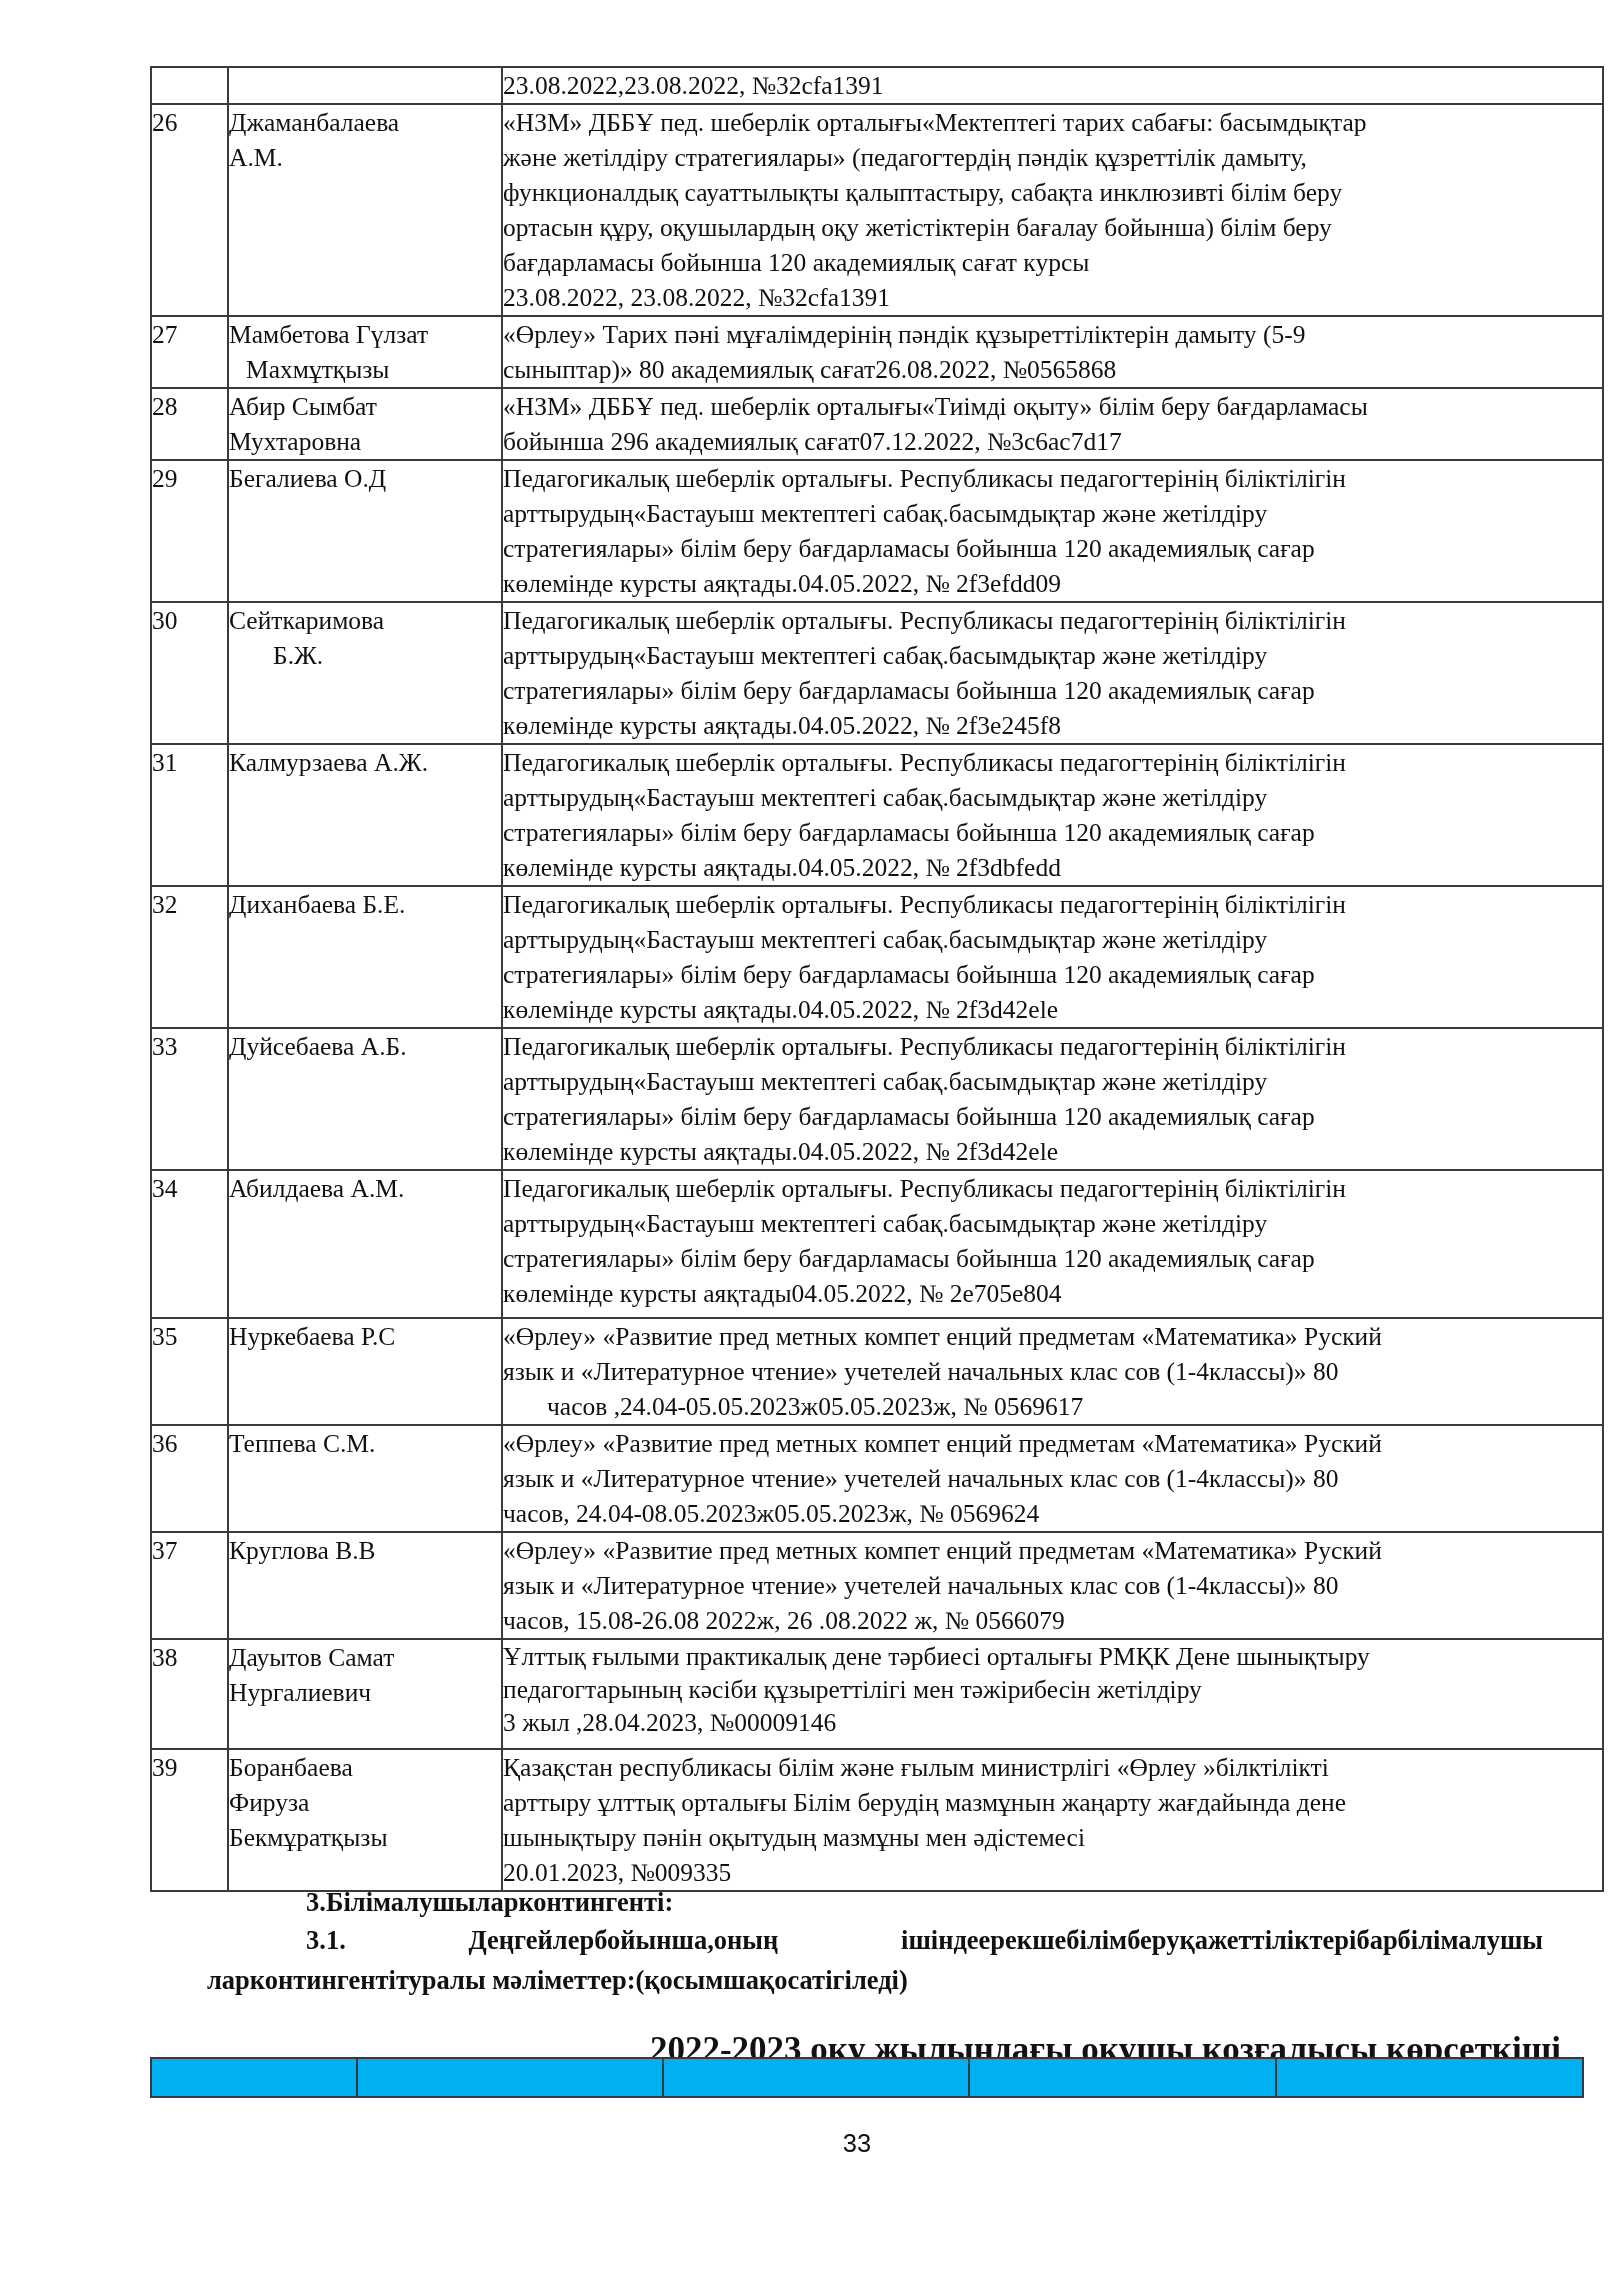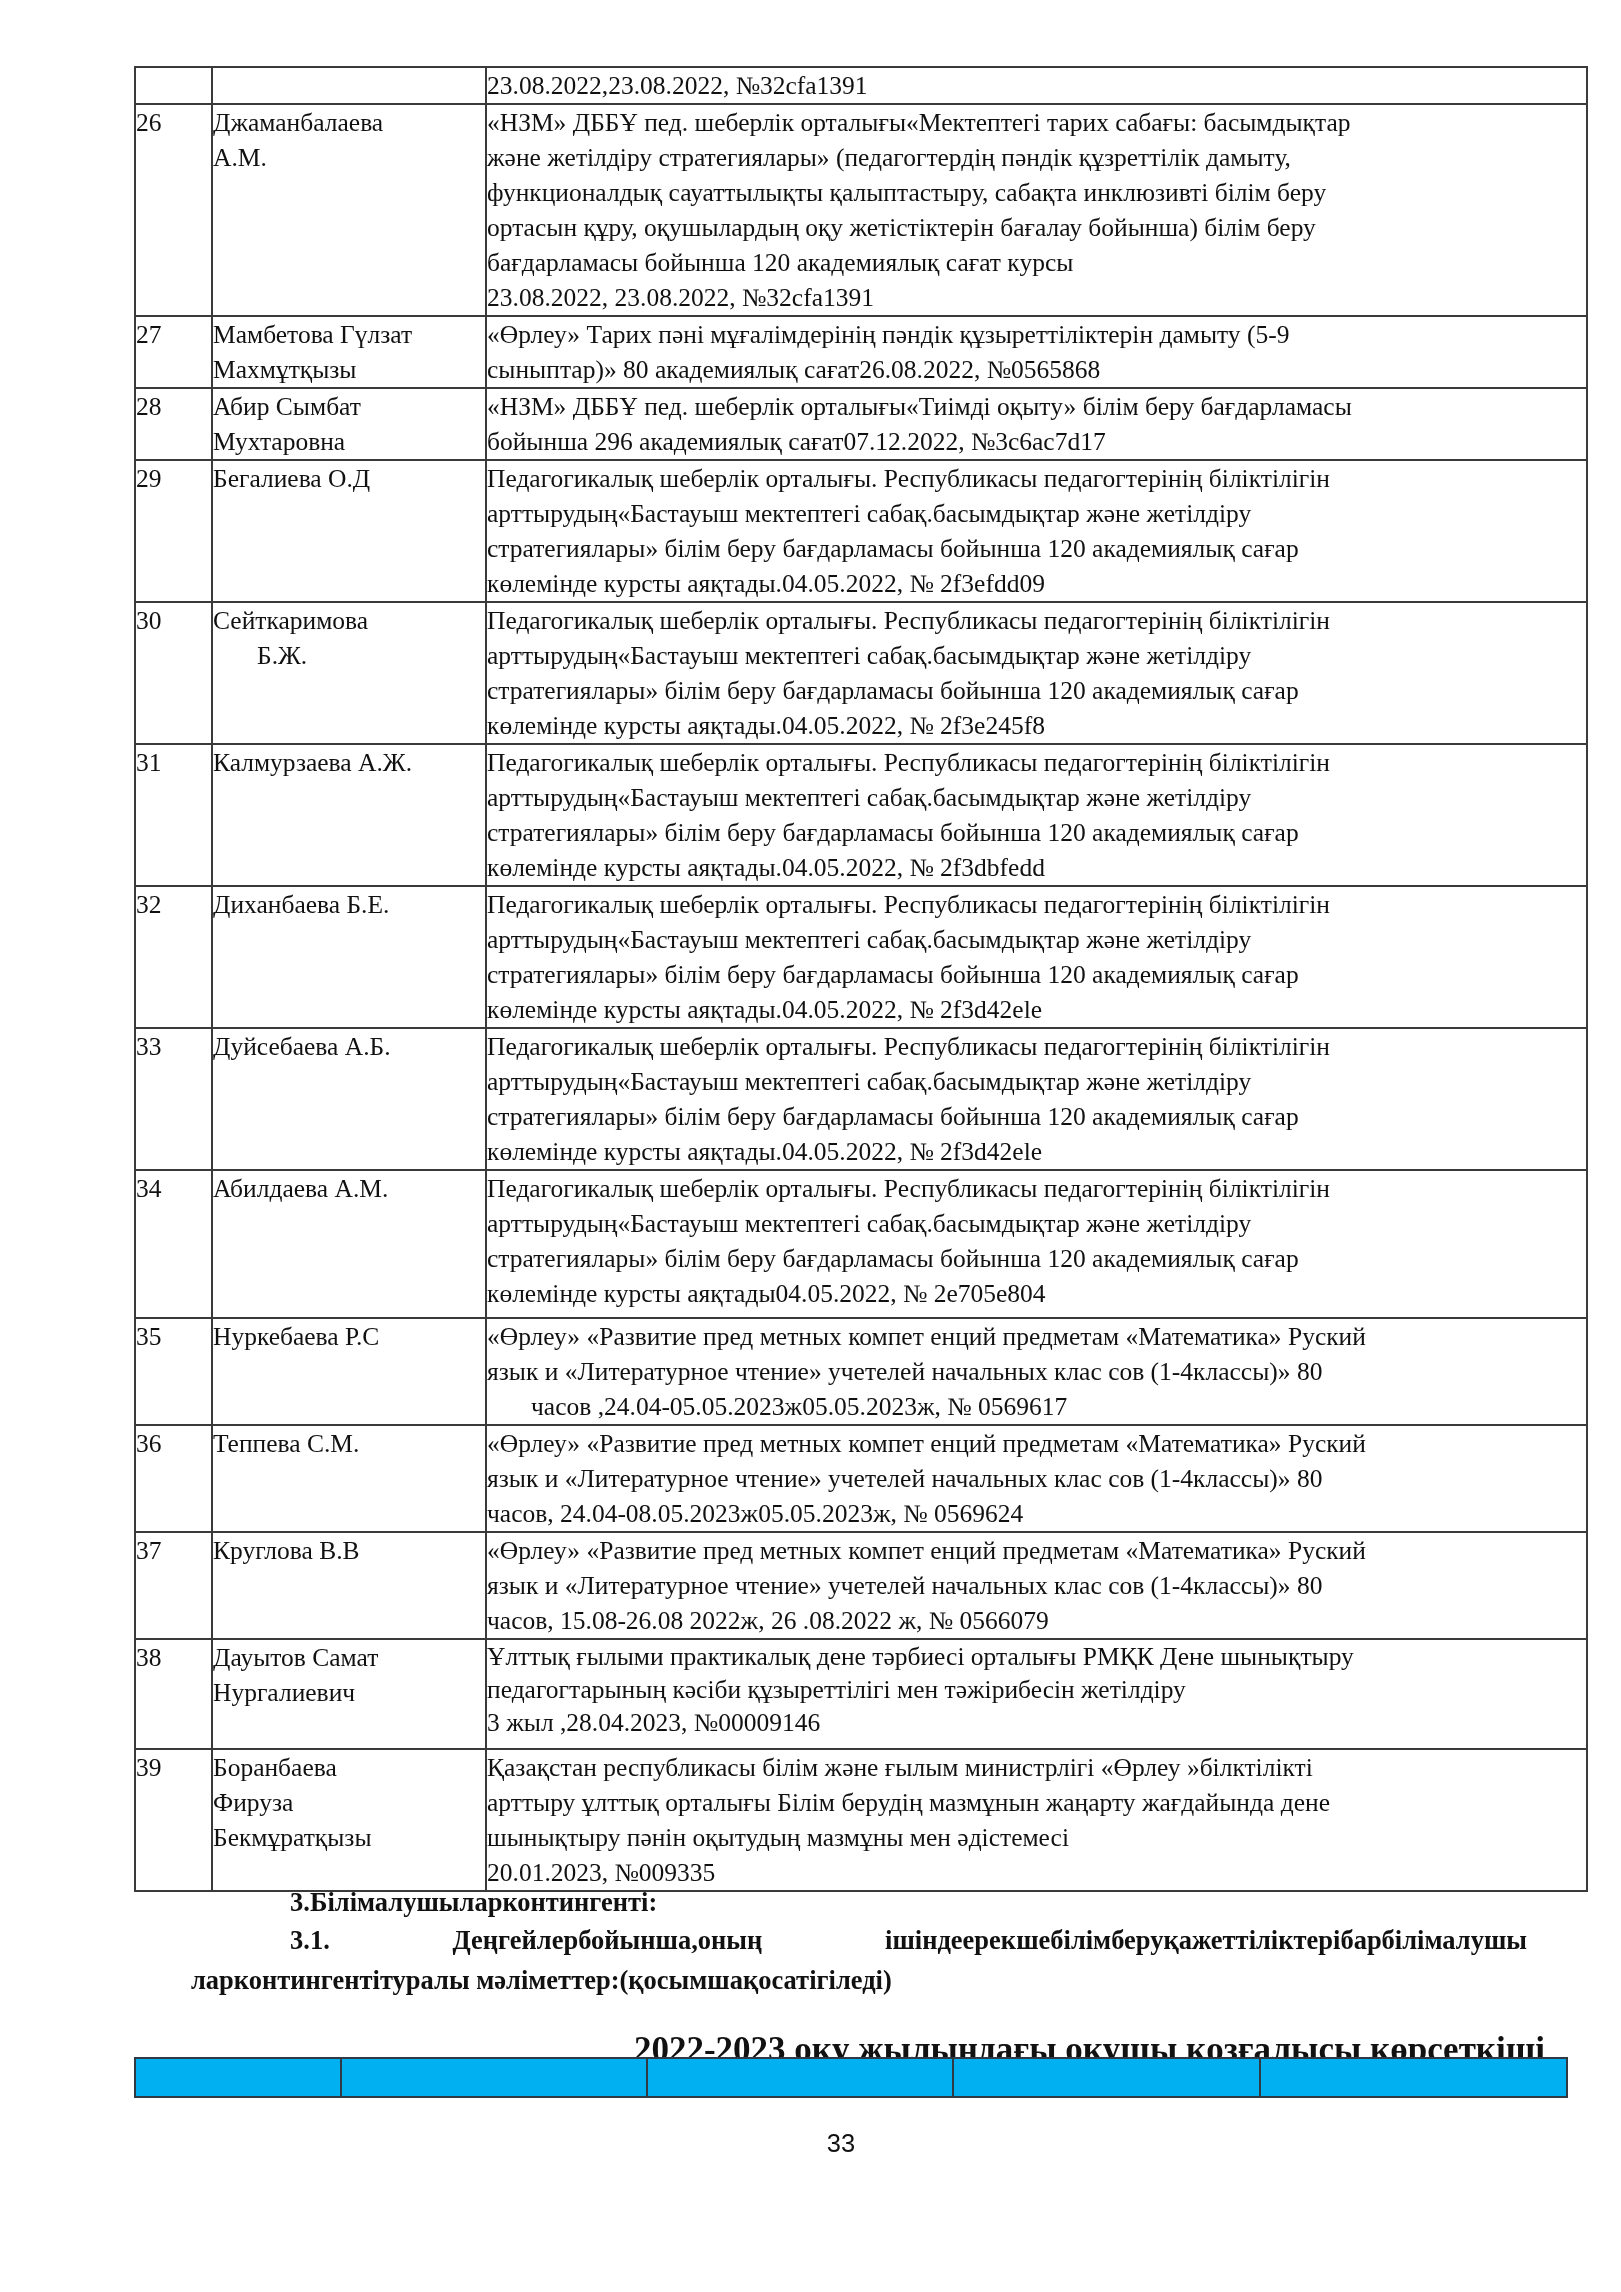--- a/index.html
+++ b/index.html
@@ -1,18 +1,18 @@
 <!DOCTYPE html>
 <html><head>
 <meta charset="utf-8">
 <style>
   html, body { margin: 0; padding: 0; background: #ffffff; }
   body { width: 1621px; height: 2293px; position: relative; overflow: hidden;
          font-family: "Liberation Serif", "DejaVu Serif", serif; color: #111; }
-  .page { position: absolute; left: 0; top: 0; width: 1472px; height: 2293px; }
+  .page { position: absolute; left: 16px; top: 0; width: 1472px; height: 2293px; }
 
   table.staff { position: absolute; left: 134px; top: 66px; width: 1453px;
                 border-collapse: collapse; table-layout: fixed; }
   table.staff td { border: 2px solid #3a3a3a; vertical-align: top; padding: 0; }
   table.staff col.c-num { width: 77px; }
   table.staff col.c-name { width: 274px; }
   table.staff col.c-info { width: 1101px; }
   .cell-num { padding: 2px 0 0 14.7px; font-size: 25.5px; line-height: 35px; }
   .cell-name { padding: 2px 0 0 14.7px; font-size: 25.5px; line-height: 35px; }
   .cell-info { padding: 2px 9.8px 0 14.7px; font-size: 25.5px; line-height: 35px; }
@@ -73,21 +73,21 @@
             <span class="ln" style="display: block; width: max-content;">бағдарламасы бойынша 120 академиялық сағат курсы</span>
             <span class="ln" style="display: block; width: max-content;">23.08.2022, 23.08.2022, №32cfa1391</span>
           </td>
         </tr>
         <tr style="height: 71px;">
           <td class="cell-num">
             <span class="ln">27</span>
           </td>
           <td class="cell-name">
             <span class="ln" style="display: block; width: max-content;">Мамбетова Гүлзат</span>
-            <span class="ln" style="display: block; width: max-content;">Махмұтқызы</span>
+            <span class="ln" style="display: block; width: max-content; margin-left: 17px;">Махмұтқызы</span>
           </td>
           <td class="cell-info">
             <span class="ln" style="display: block; width: max-content;">«Өрлеу» Тарих пәні мұғалімдерінің пәндік құзыреттіліктерін дамыту (5-9</span>
             <span class="ln" style="display: block; width: max-content;">сыныптар)» 80 академиялық сағат26.08.2022, №0565868</span>
           </td>
         </tr>
         <tr style="height: 70px;">
           <td class="cell-num">
             <span class="ln">28</span>
           </td>

